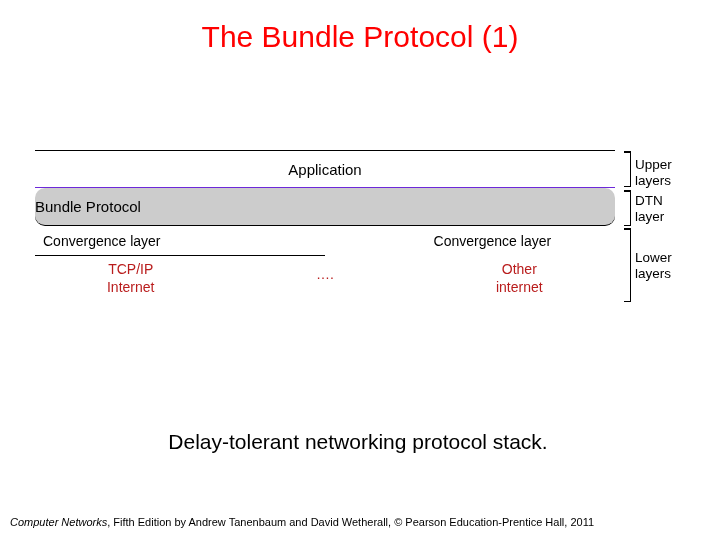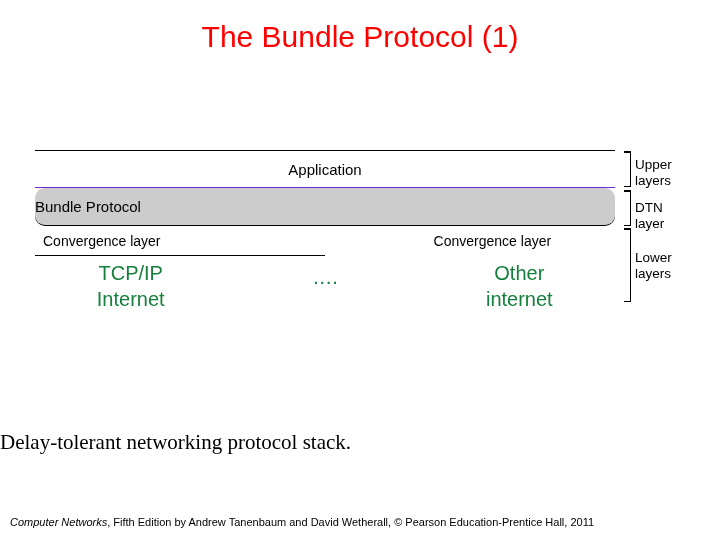--- a/index.html
+++ b/index.html
@@ -75,22 +75,22 @@
     top: 0;
     width: 33%;
     height: 100%;
     line-height: 30px;
     text-align: left;
     padding-left: 10px;
   }
   .proto-row {
     height: 48px;
     position: relative;
-    font-size: 20px;
-    color: #15803d;
+    font-size: 14px;
+    color: #b91c1c;
   }
   .proto-left {
     position: absolute;
     left: 0;
     top: 0;
     width: 33%;
     text-align: center;
     padding-top: 4px;
     line-height: 1.3;
   }
@@ -142,23 +142,23 @@
     position: absolute;
     font-size: 13.5px;
     color: #000;
     line-height: 1.2;
     white-space: nowrap;
   }
   .caption {
     position: absolute;
     top: 430px;
     width: 716px;
+    text-align: center;
     font-size: 21px;
     color: #000;
-    font-family: Liberation Serif, serif;
   }
   .footer {
     position: absolute;
     bottom: 12px;
     left: 10px;
     font-size: 11px;
     color: #000;
   }
   .footer .book { font-style: italic; text-align: center; }
 </style>
@@ -191,21 +191,21 @@
       </div>
     </div>
 
     <div class="bracket b-upper"></div>
     <div class="bracket b-dtn"></div>
     <div class="bracket b-lower"></div>
 
     <div class="side-label" style="left:600px; top:7px;">
       <span>Upper</span><br><span>layers</span>
     </div>
-    <div class="side-label" style="left:600px; top:50px;">
+    <div class="side-label" style="left:600px; top:43px;">
       <span>DTN</span><br><span>layer</span>
     </div>
     <div class="side-label" style="left:600px; top:100px;">
       <span>Lower</span><br><span>layers</span>
     </div>
 
   </div>
 </div>
 
 <div class="caption">Delay-tolerant networking protocol stack.</div>

